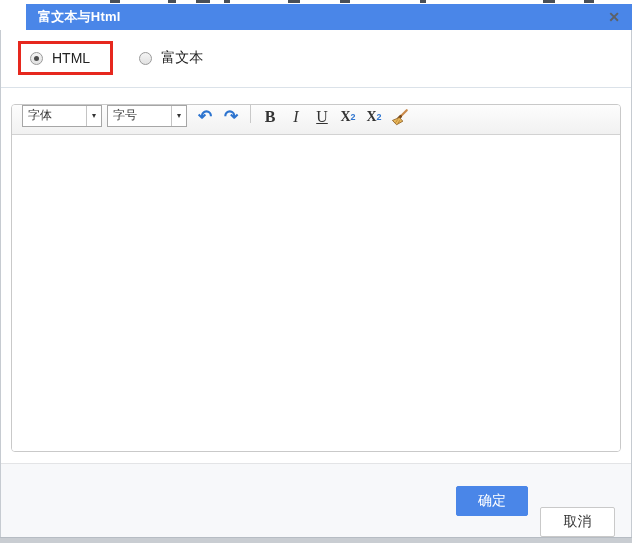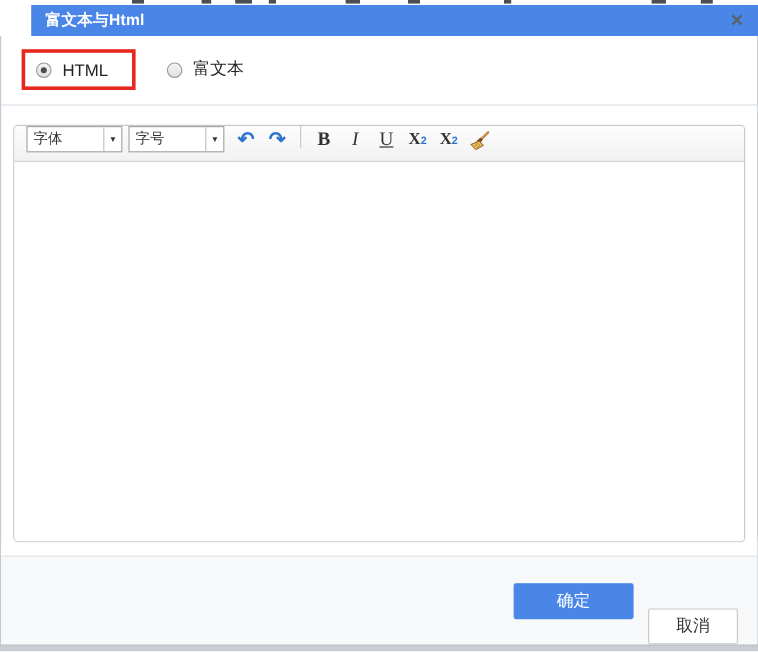--- a/index.html
+++ b/index.html
@@ -203,21 +203,21 @@
     height: 30px;
     font-size: 14px;
     display: inline-flex;
     align-items: center;
     justify-content: center;
     cursor: pointer;
     border-radius: 2px;
     font-family: "Liberation Sans", sans-serif;
   }
   .btn.primary {
-    width: 100px;
+    width: 72px;
     background: #4a86e8;
     color: #ffffff;
     border: 1px solid #4a86e8;
   }
   .btn.secondary {
     width: 75px;
     background: #ffffff;
     color: #333333;
     border: 1px solid #c9c9c9;
     margin-top: 43px;

